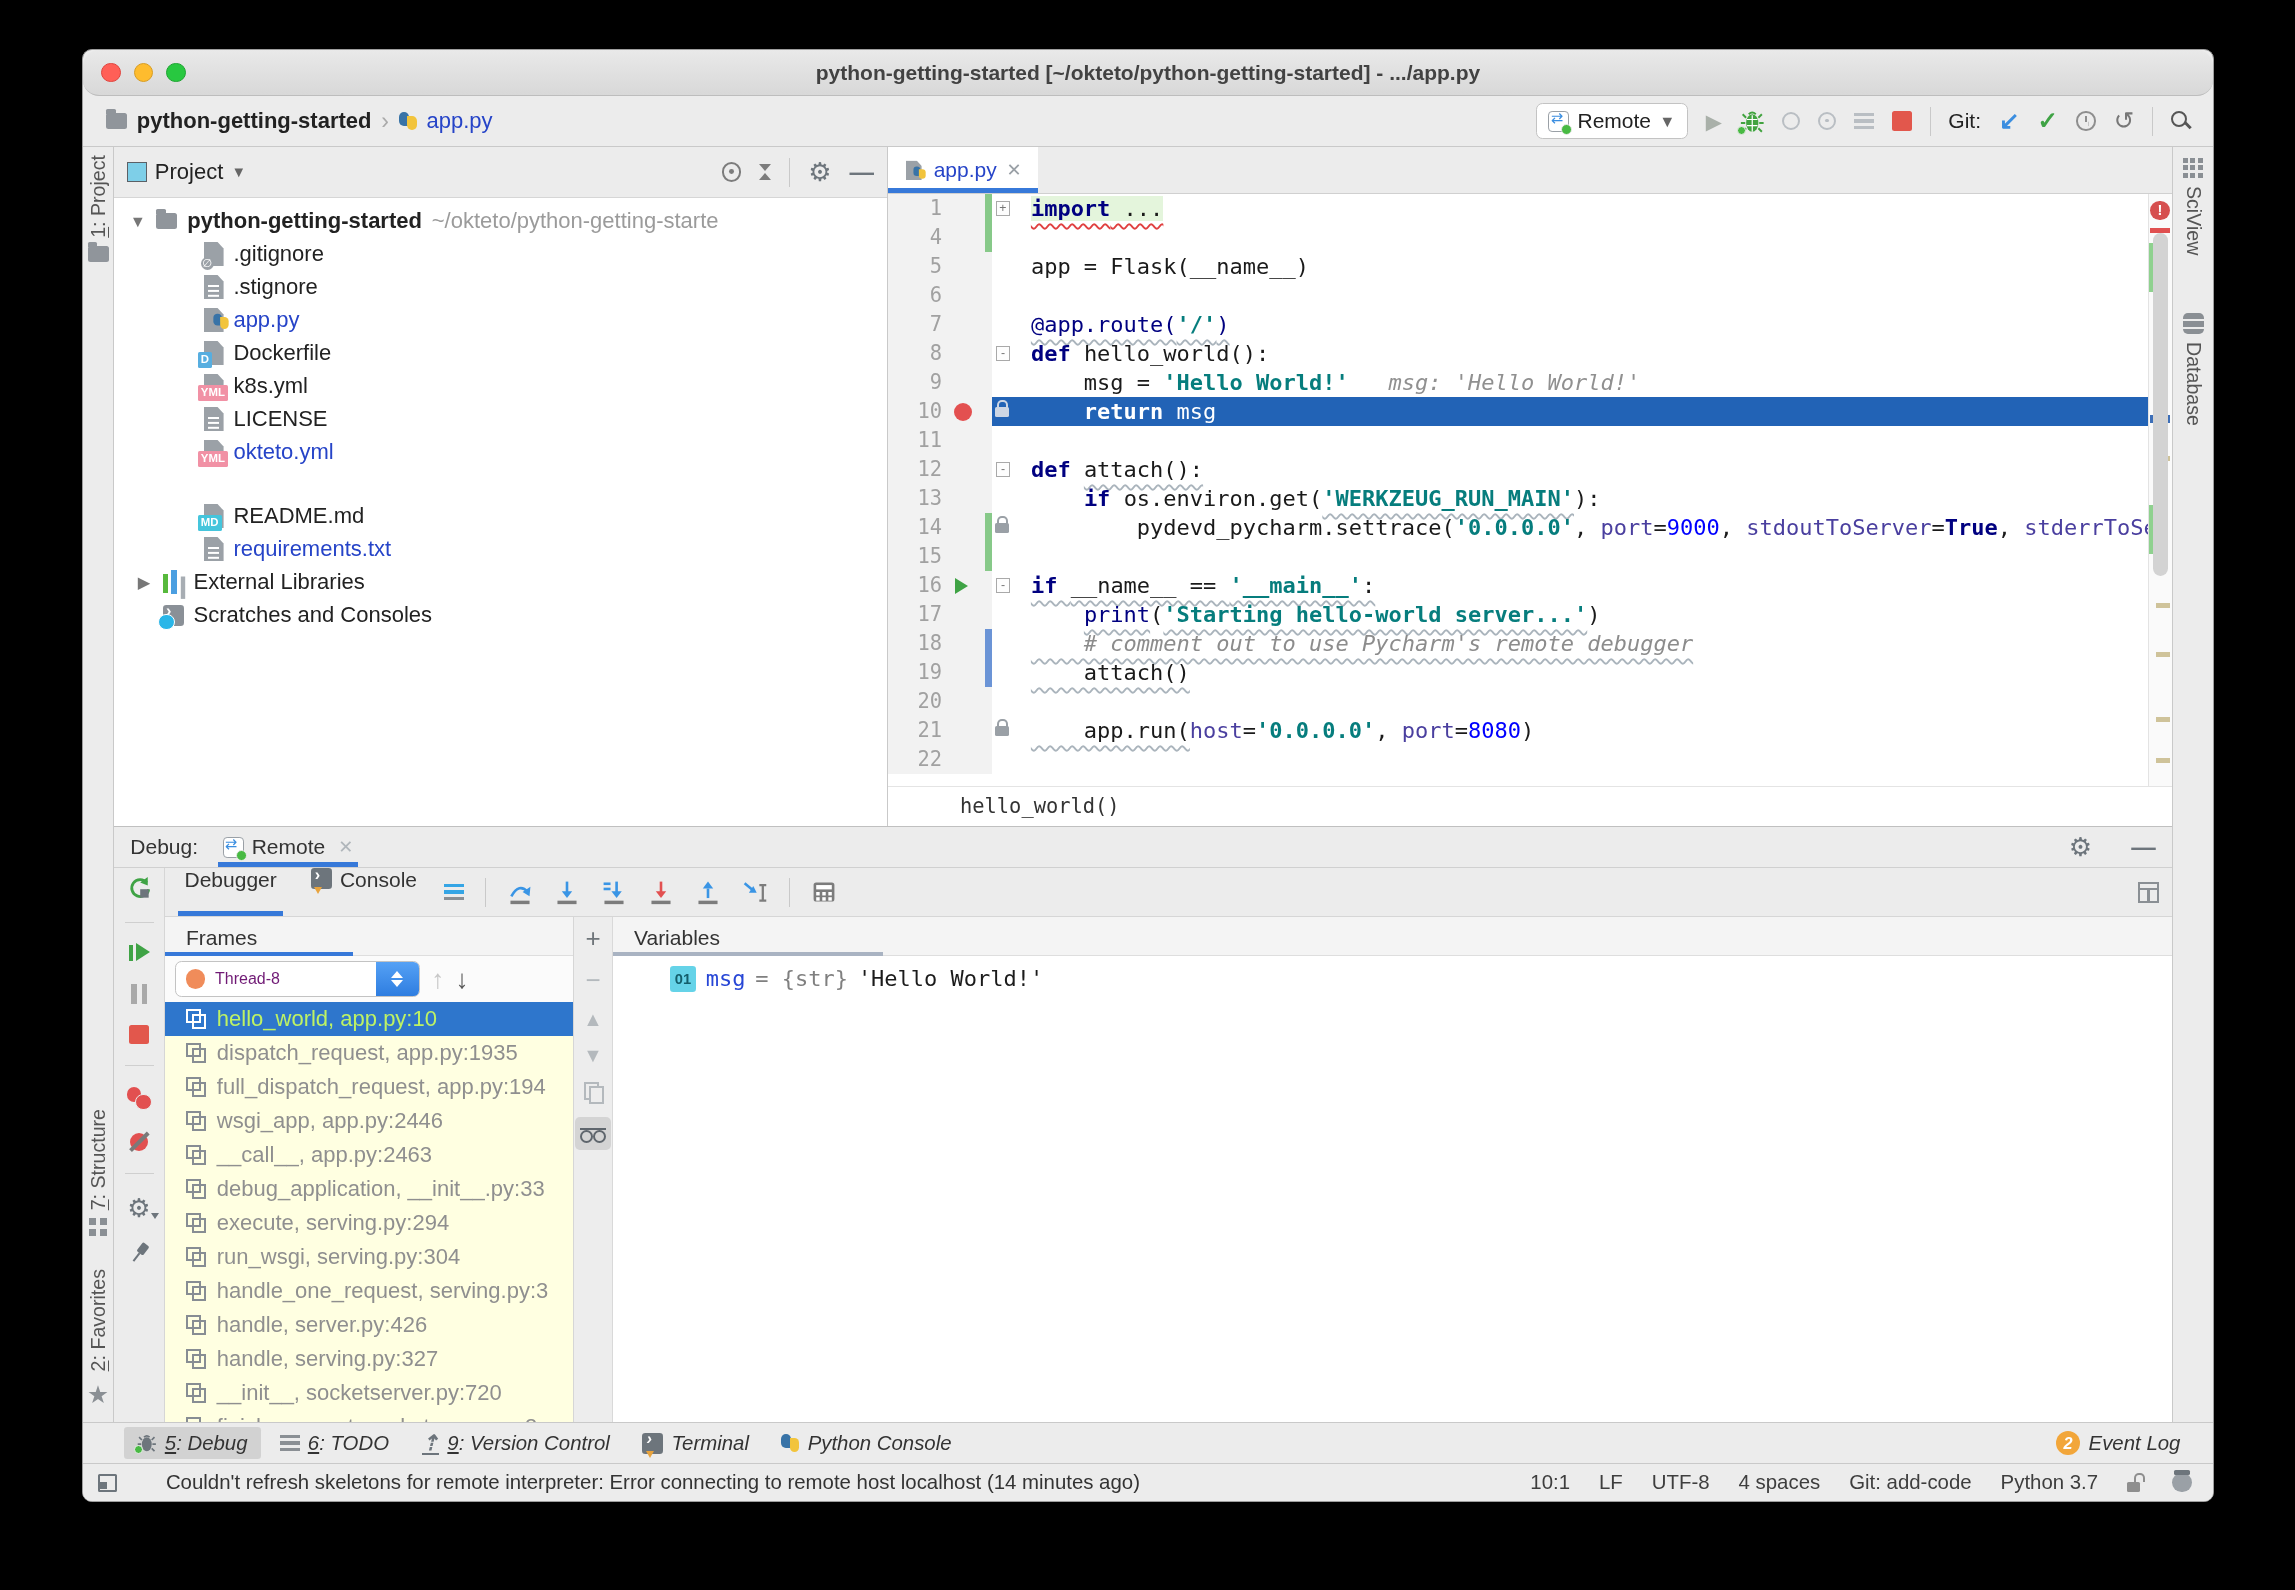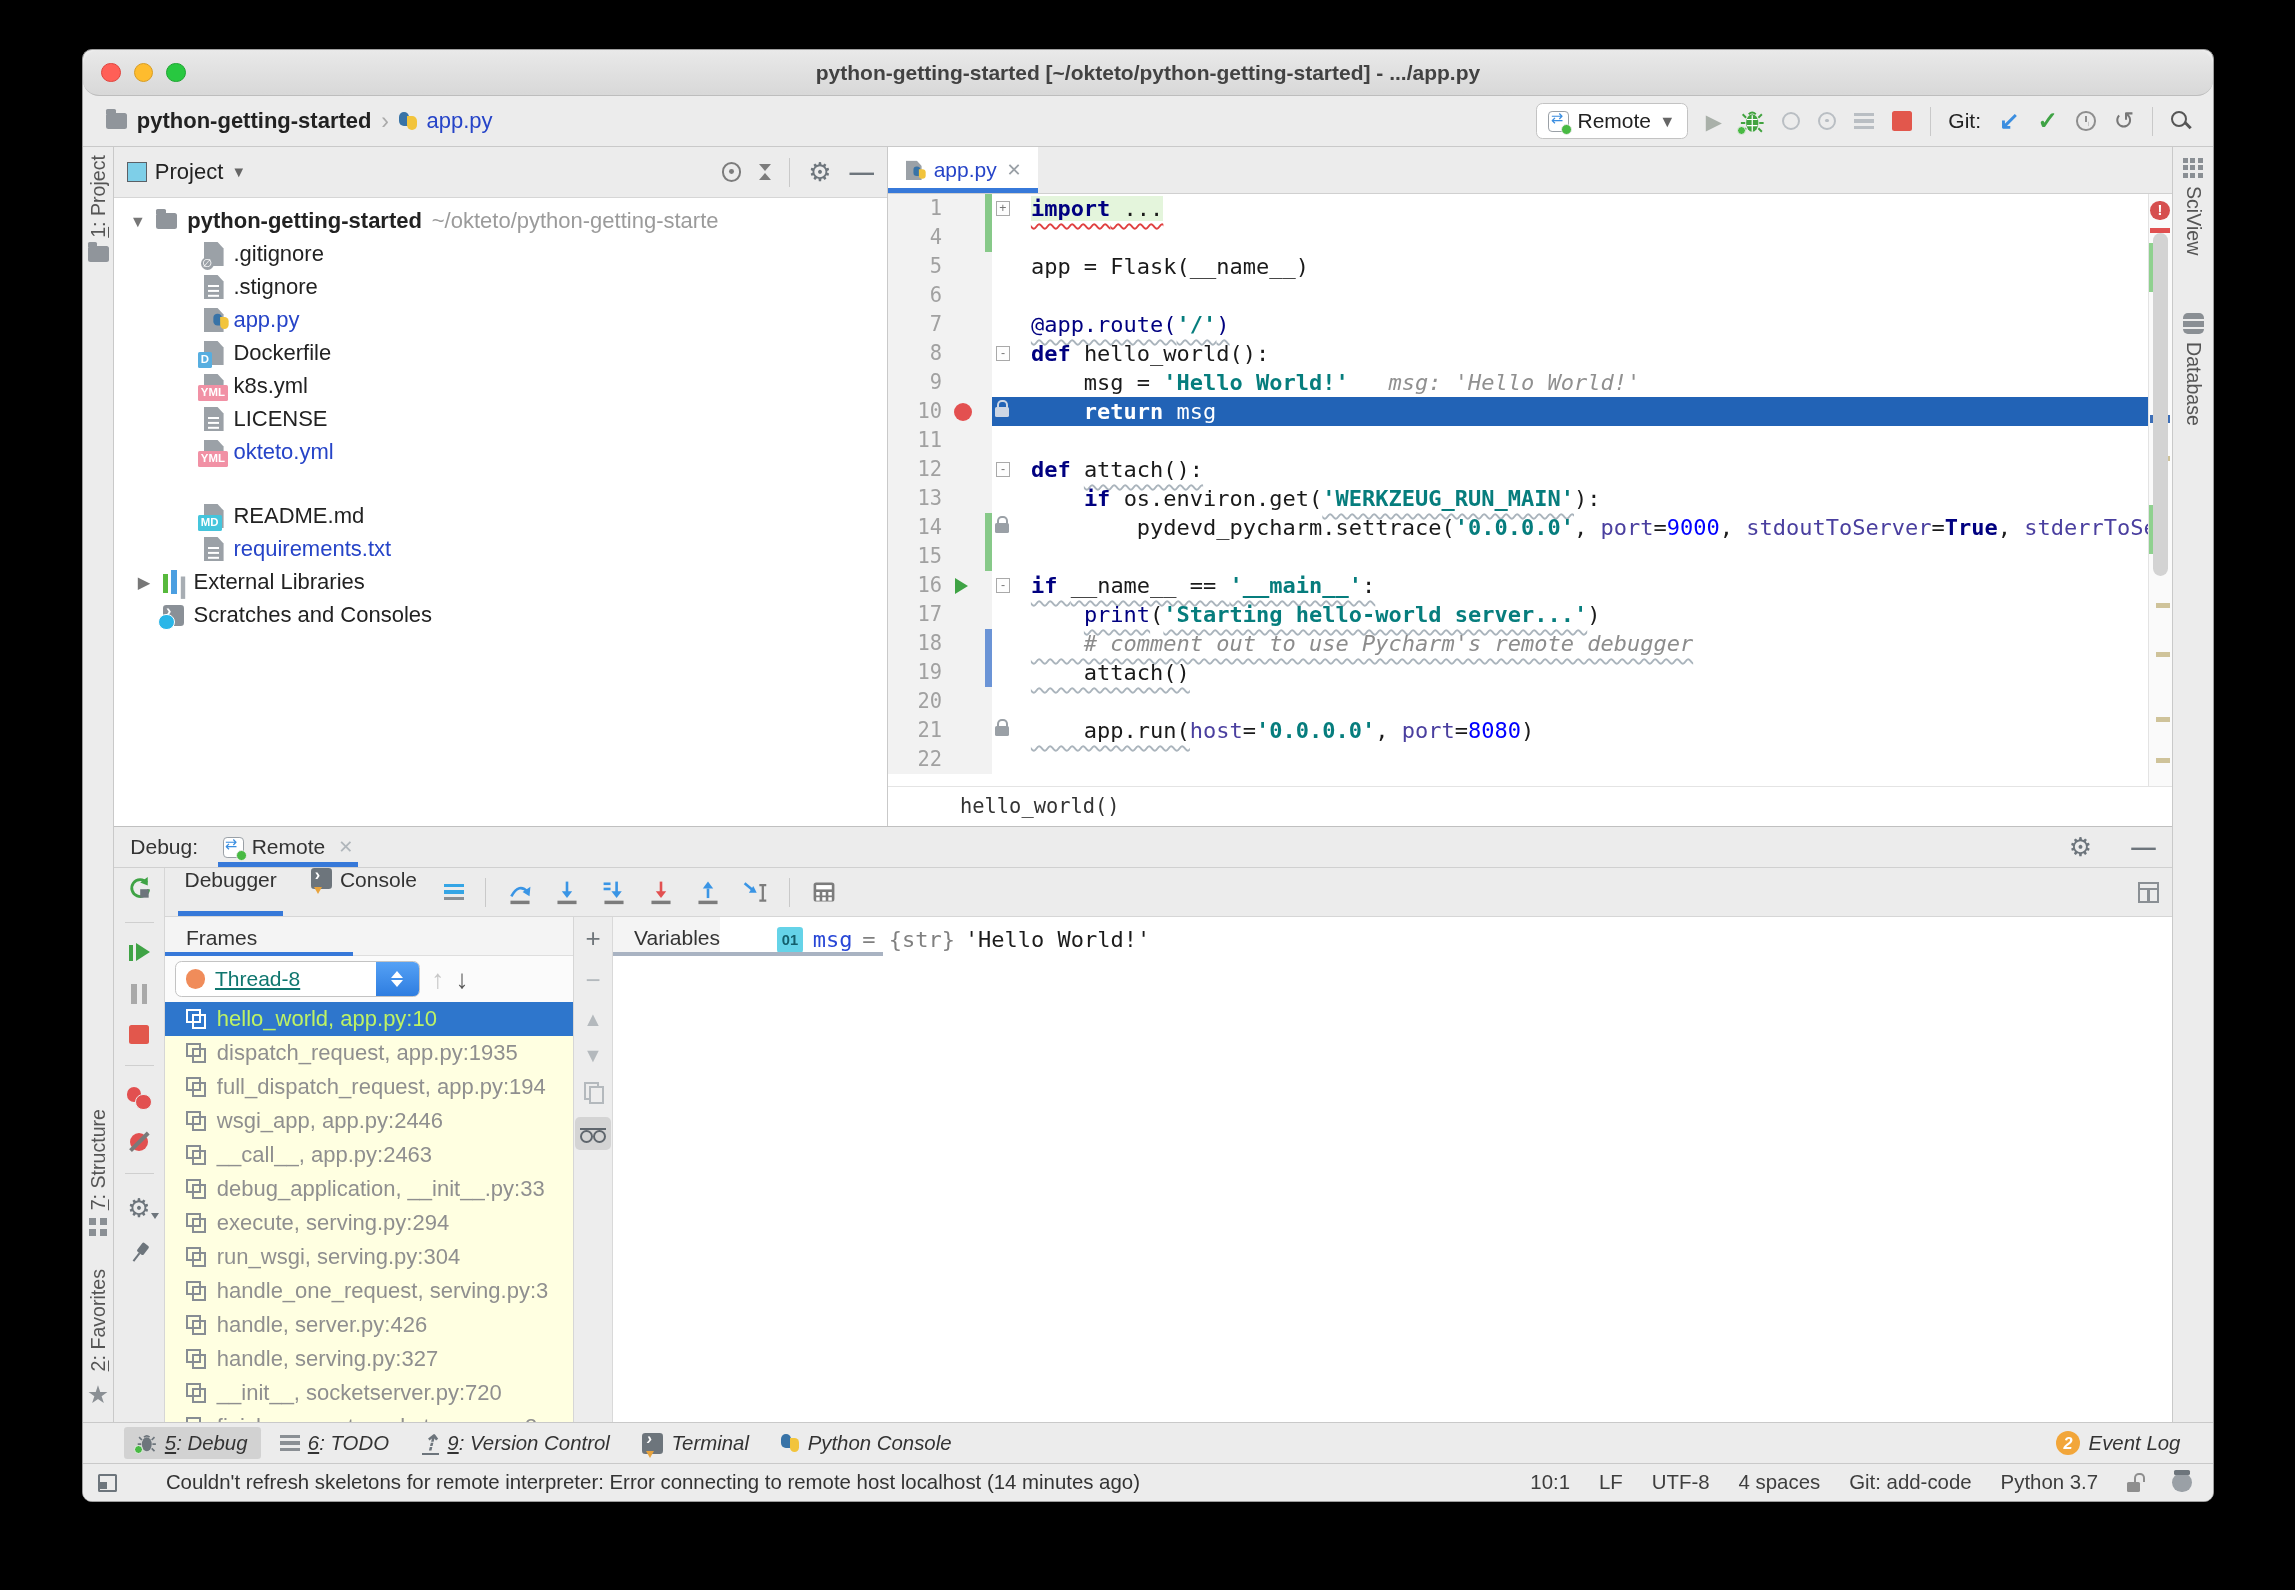--- a/index.html
+++ b/index.html
@@ -222,21 +222,21 @@
   .panes{flex:1;display:flex;min-height:0;}
   .framespane{width:409px;flex:none;display:flex;flex-direction:column;border-right:0.8px solid #d6d6d6;min-height:0;background:#fbfbfb;}
   .paneheader{height:39px;flex:none;display:flex;align-items:flex-end;padding:0 0 4.9px 21px;font-size:21px;color:#333;
     background:#f4f4f4;border-bottom:0.8px solid #dedede;position:relative;}
   .paneheader .ul{position:absolute;left:0;bottom:-0.8px;height:4.1px;}
   .ul.blue{width:188px;background:#3779d9;}
   .ul.gray{width:270px;background:#a9b3c2;}
   .threadrow{height:46px;flex:none;display:flex;align-items:center;gap:11.4px;padding:0 9.8px;background:#fbfbfb;}
   .combo{flex:none;width:245px;height:36px;background:#fff;border:0.8px solid #c3c3c3;border-radius:6.5px;display:flex;align-items:center;overflow:hidden;}
   .combo .dot{width:19.6px;height:19.6px;border-radius:50%;background:#f08c5a;margin:0 9.8px;flex:none;}
-  .combo .cname{flex:1;font-size:21px;color:#0f766e;text-decoration:underline;}
+  .combo .cname{flex:1;font-size:16px;color:#701a75;}
   .combo .cbtn{width:43px;align-self:stretch;background:linear-gradient(#55a1f5,#2e7de0);display:flex;flex-direction:column;
     align-items:center;justify-content:center;gap:1.6px;}
   .combo .cbtn i{width:0;height:0;border-left:6.5px solid transparent;border-right:6.5px solid transparent;}
   .combo .cbtn i.u{border-bottom:7.4px solid #fff;}
   .combo .cbtn i.d{border-top:7.4px solid #fff;}
   .navarr{font-size:26px;line-height:1;}
   .navarr.up{color:#c7c7c7;}
   .navarr.down{color:#5a5a5a;}
   .frameslist{flex:1;background:#ffffe1;overflow:hidden;}
   .frow{height:34px;display:flex;align-items:center;gap:9.8px;padding-left:21px;font-size:22px;color:#8f8f8f;white-space:nowrap;}
@@ -251,21 +251,21 @@
   .wico{font-size:26px;line-height:1;}
   .wico.dim{color:#b4b9bd;}
   .copy-ico{width:18px;height:19.6px;position:relative;display:inline-block;}
   .copy-ico::before{content:"";position:absolute;left:0;top:0;width:11.4px;height:14px;border:2.5px solid #b4b9bd;}
   .copy-ico::after{content:"";position:absolute;left:4.9px;top:4.9px;width:11.4px;height:14px;border:2.5px solid #b4b9bd;background:#ededed;}
   .glassbtn{width:36px;height:33px;background:#d4d4d4;border-radius:4.9px;display:flex;align-items:center;justify-content:center;}
   .glasses{width:26px;height:11.4px;position:relative;display:inline-block;border-top:2.5px solid #5f666d;}
   .glasses::before{content:"";position:absolute;left:0;top:0;width:9px;height:9px;border:2.5px solid #5f666d;border-radius:50%;}
   .glasses::after{content:"";position:absolute;right:0;top:0;width:9px;height:9px;border:2.5px solid #5f666d;border-radius:50%;}
 
-  .varspane{flex:1;display:flex;flex-direction:row;min-width:0;background:#fff;}
+  .varspane{flex:1;display:flex;flex-direction:column;min-width:0;background:#fff;}
   .varbody{flex:1;padding:9.8px 0 0 57px;}
   .varrow{display:flex;align-items:center;gap:9.8px;font-size:22px;font-family:"DejaVu Sans Mono",monospace;}
   .vbadge{width:26px;height:26px;background:#65d3e8;border-radius:3.3px;color:#135e6b;font-weight:bold;font-size:14.7px;
     display:flex;align-items:center;justify-content:center;font-family:"Liberation Sans",sans-serif;}
   .vname{color:#2746d6;}
   .vtype{color:#808080;}
   .vval{color:#1b1b1b;}
 
   
   .twbar{height:41px;flex:none;background:#ececec;border-top:0.8px solid #c9c9c9;display:flex;align-items:center;

